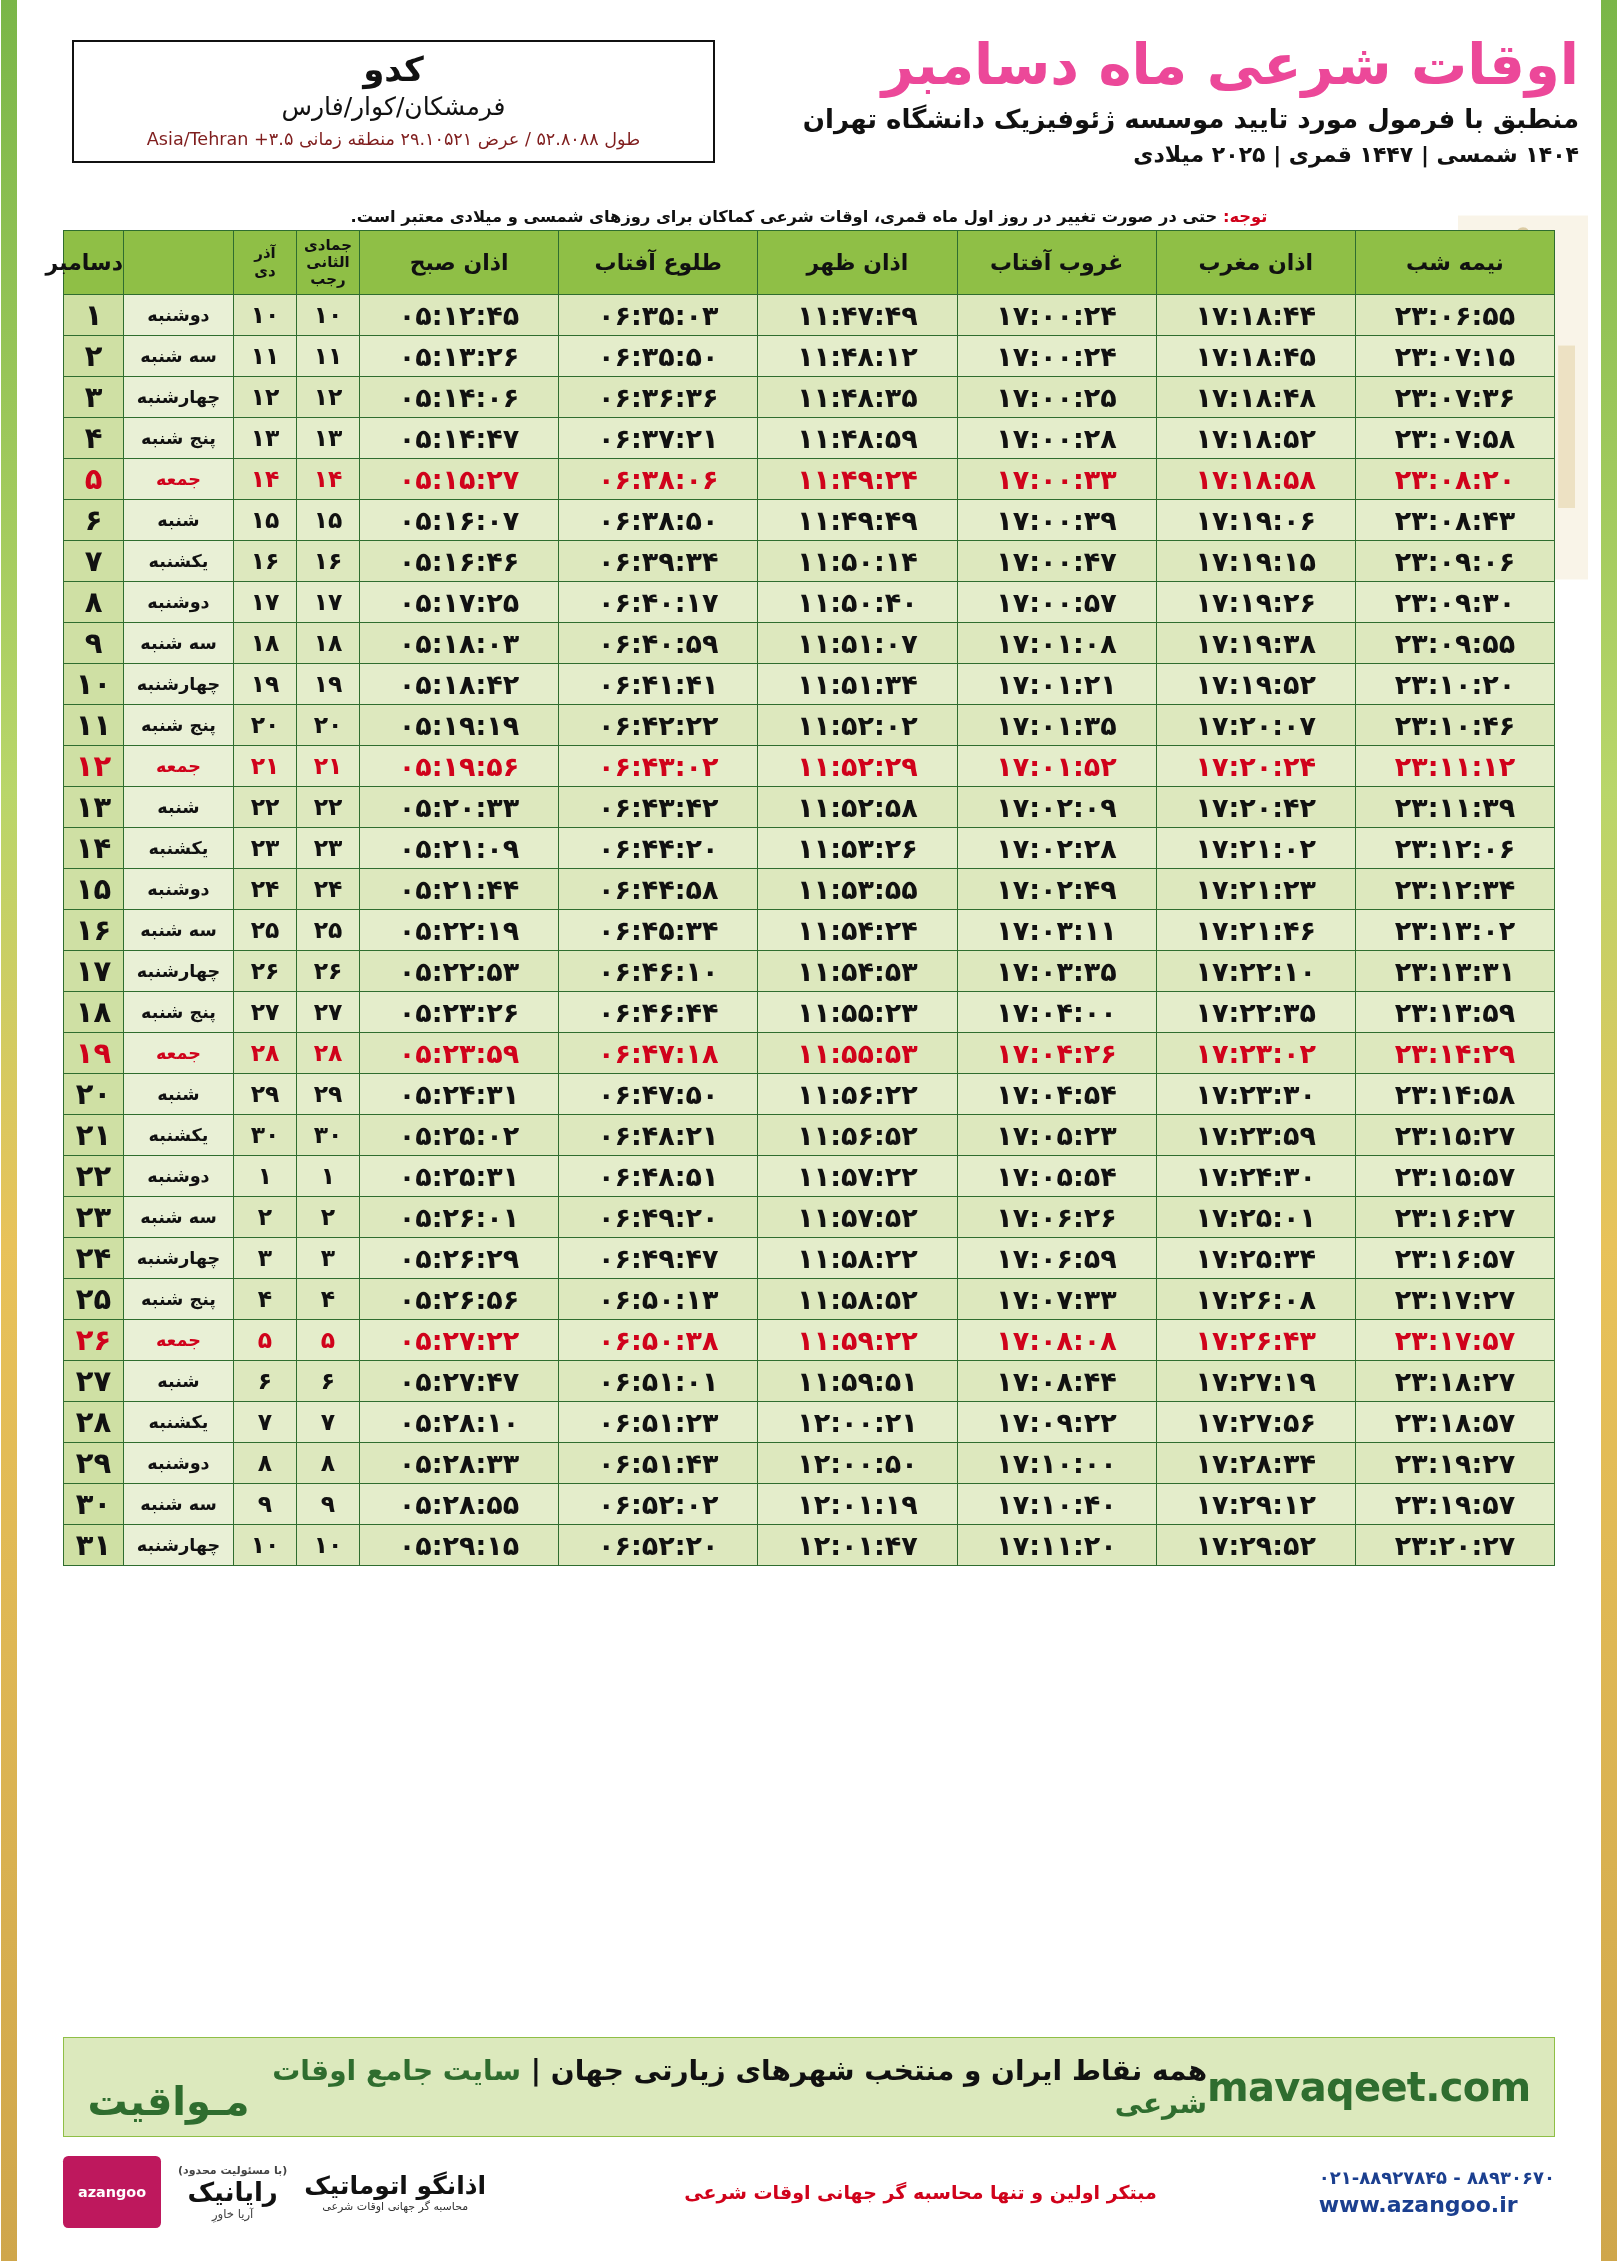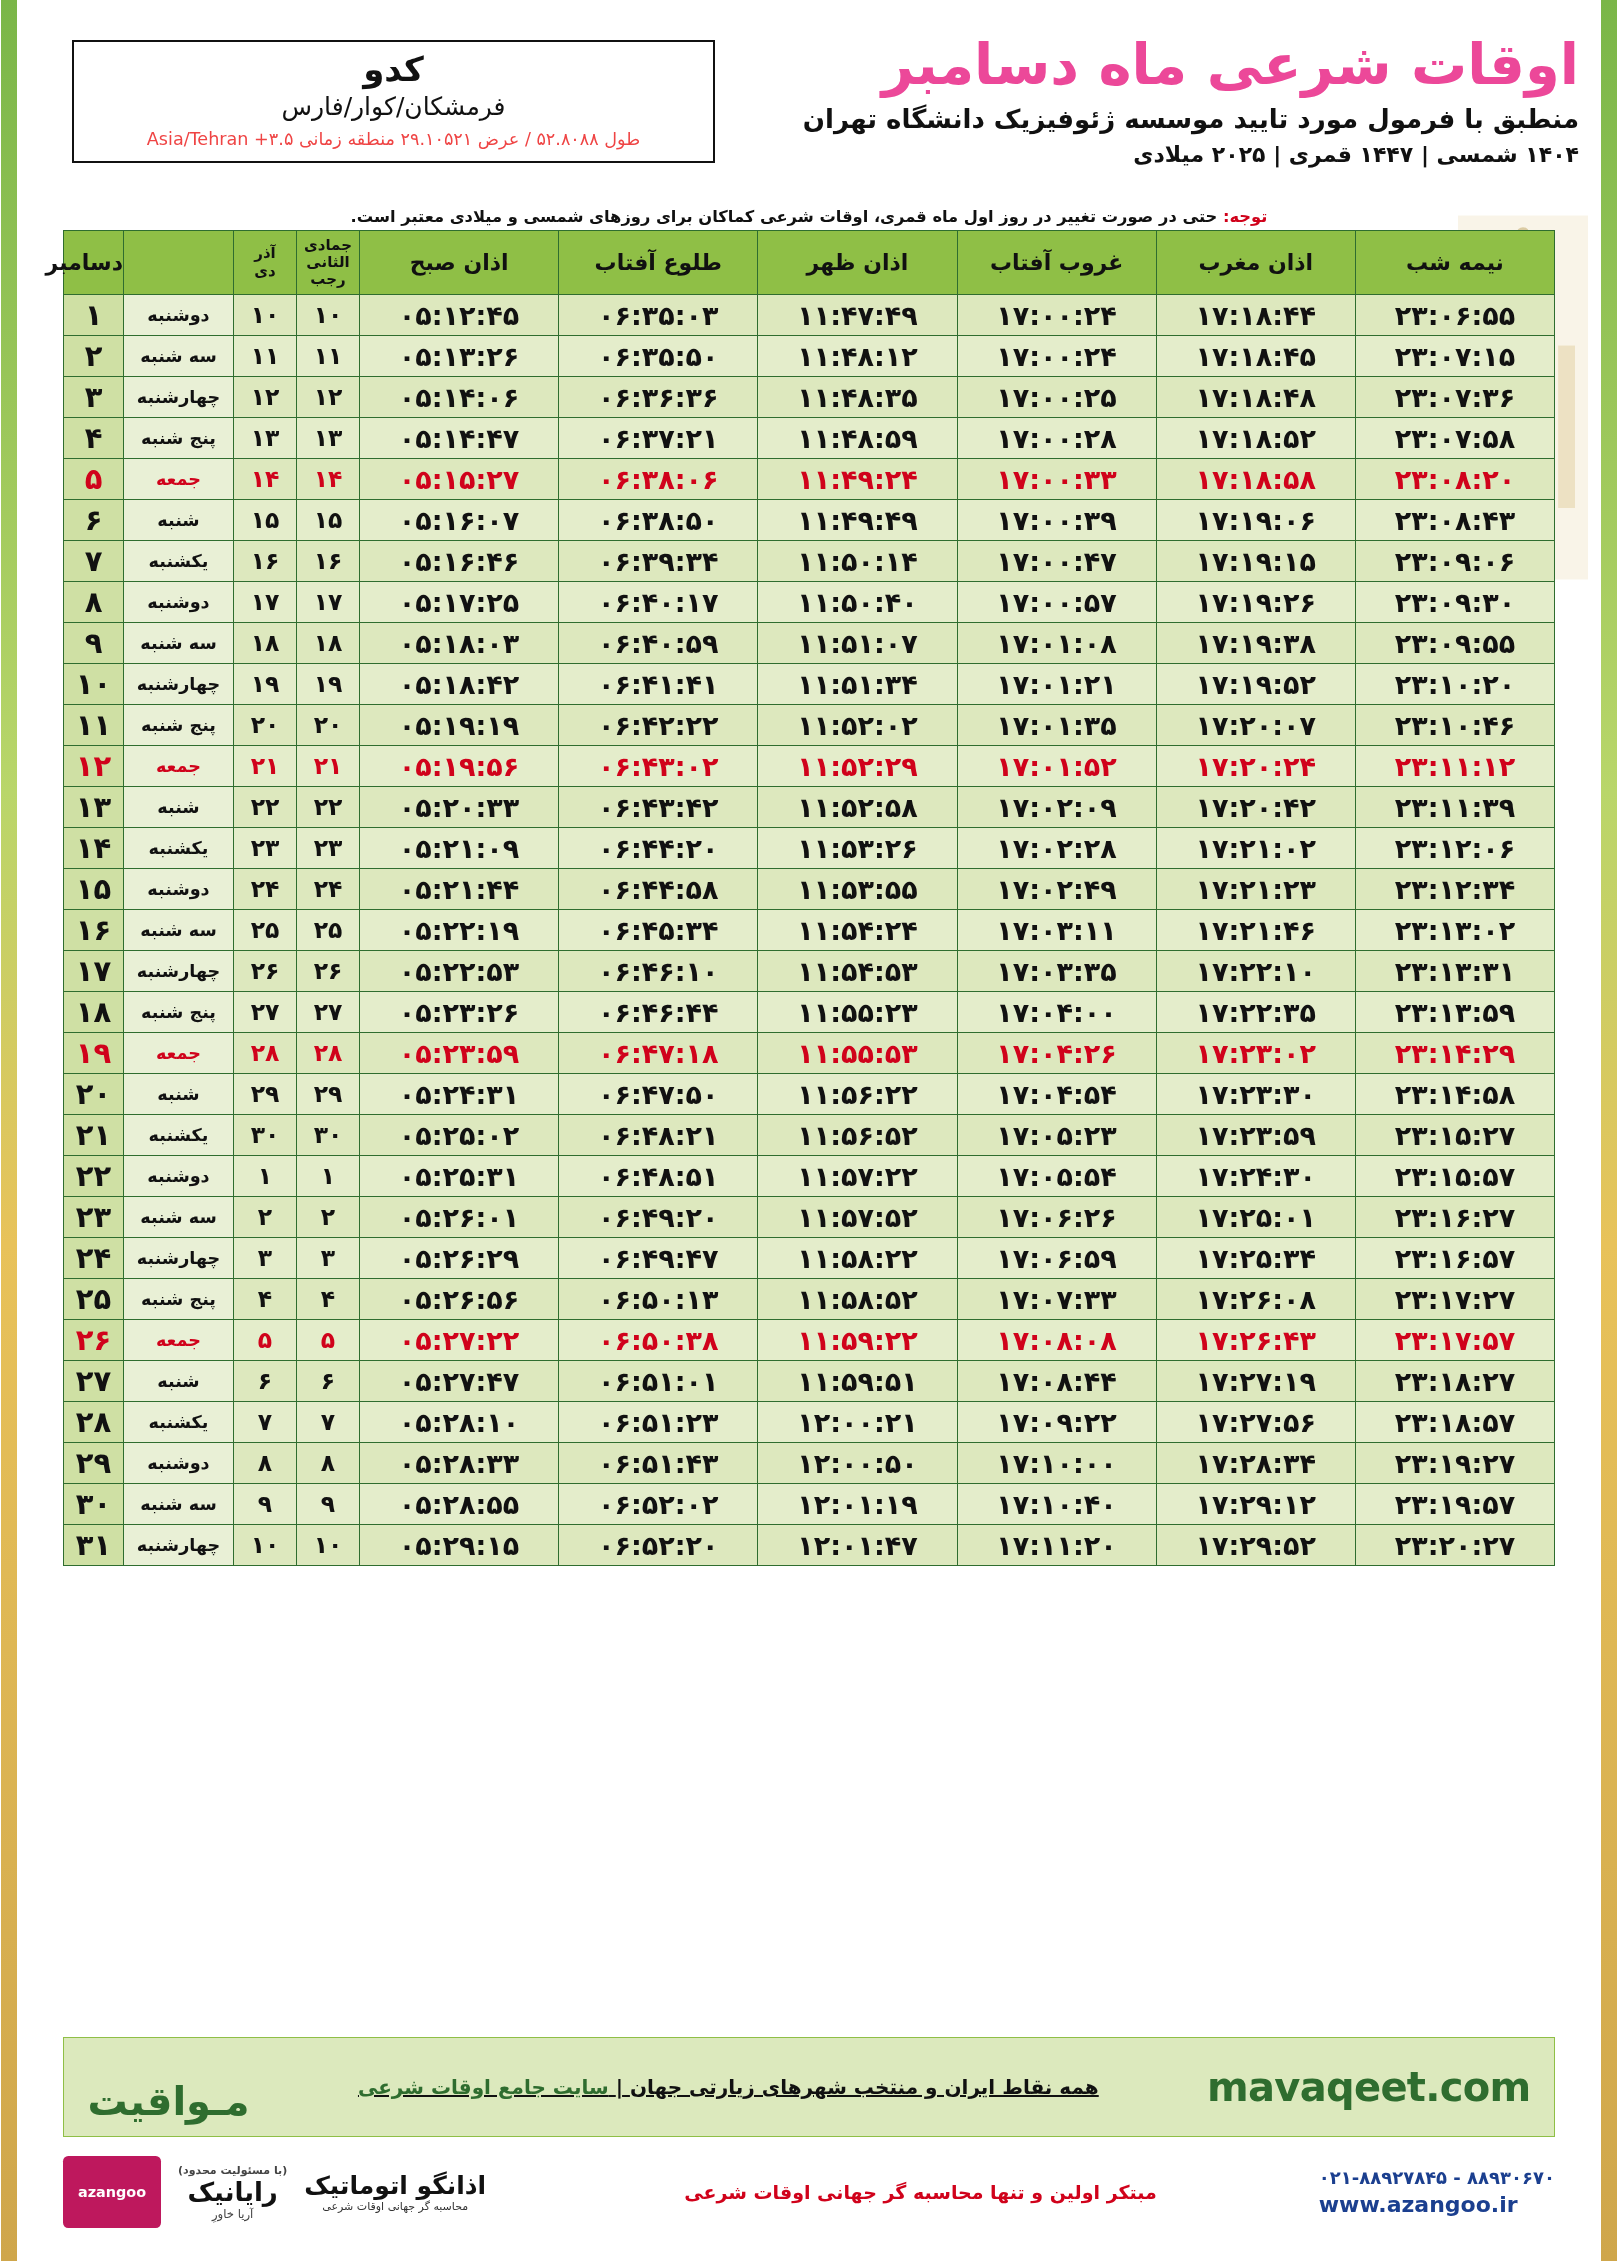--- a/index.html
+++ b/index.html
@@ -39,21 +39,21 @@
     font-size:22px;font-weight:bold;color:#111;margin-top:7.8px;
   }
 
   .loc-box{
     position:absolute;top:40px;left:72px;width:626px;
     border:2px solid #111;background:#fff;
     text-align:center;padding:9px 6.5px 11.7px;
   }
   .loc-name{font-size:34px;font-weight:bold;color:#111;line-height:1.1;}
   .loc-sub{font-size:25px;color:#111;margin-top:3.9px;}
-  .loc-coords{font-size:17.6px;color:#ef4444;margin-top:7.8px;}
+  .loc-coords{font-size:17.6px;color:#7f1d1d;margin-top:7.8px;}
 
   .note-line{
     position:absolute;top:207px;right:0;left:0;
     text-align:center;font-size:16.3px;font-weight:bold;color:#111;
   }
   .note-line .note-red{color:#d0021b;}
 
   
   .mosque{
     position:absolute;top:215px;right:30px;width:130px;height:365px;
@@ -102,21 +102,21 @@
   col.c-time{width:auto;}
 
   
   .footer-green{
     position:absolute;left:63px;right:63px;bottom:124px;height:98px;
     background:#dce9bd;border:1.3px solid #8fbf46;
     display:flex;align-items:center;justify-content:space-between;
     padding:0 23.5px;
   }
   .brand-fa{font-size:40px;font-weight:bold;color:#2f6d2f;margin-top:27px;}
-  .brand-tag{font-size:20px;font-weight:bold;color:#111;text-decoration:underline;}
+  .brand-tag{font-size:28px;font-weight:bold;color:#111;}
   .brand-tag .green{color:#2f6d2f;}
   .brand-url{font-size:40px;font-weight:bold;color:#2f6d2f;letter-spacing:-0.7px;}
 
   .footer-bottom{
     position:absolute;left:63px;right:63px;bottom:19.6px;height:98px;
     display:flex;align-items:center;justify-content:space-between;
   }
   .fb-left{ text-align:left; }
   .fb-phone{font-size:18px;font-weight:bold;color:#1b3f8f;direction:ltr;}
   .fb-web{font-size:22px;font-weight:bold;color:#1b3f8f;direction:ltr;margin-top:3.9px;}

